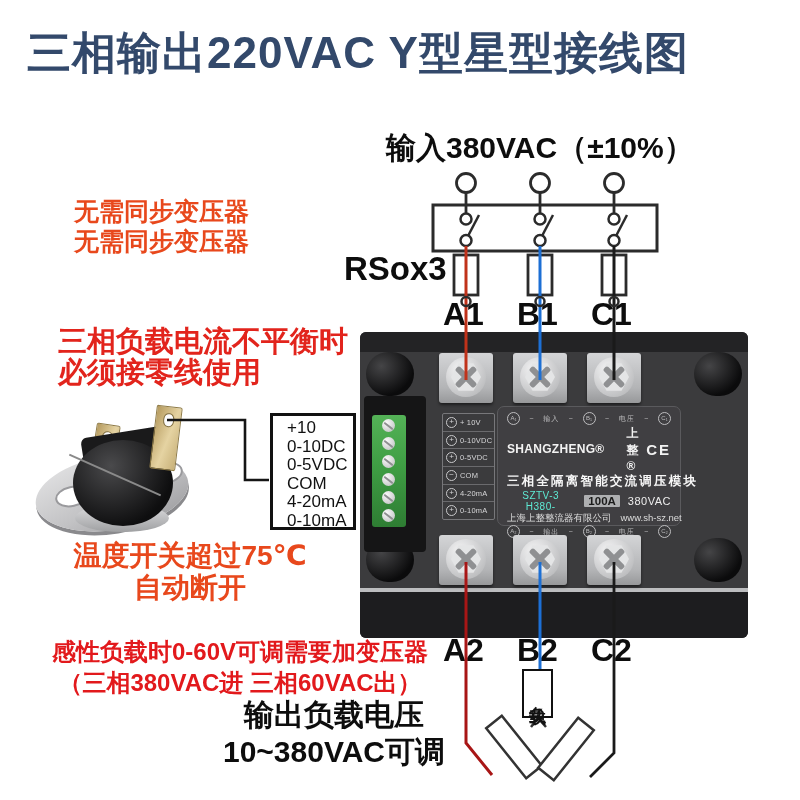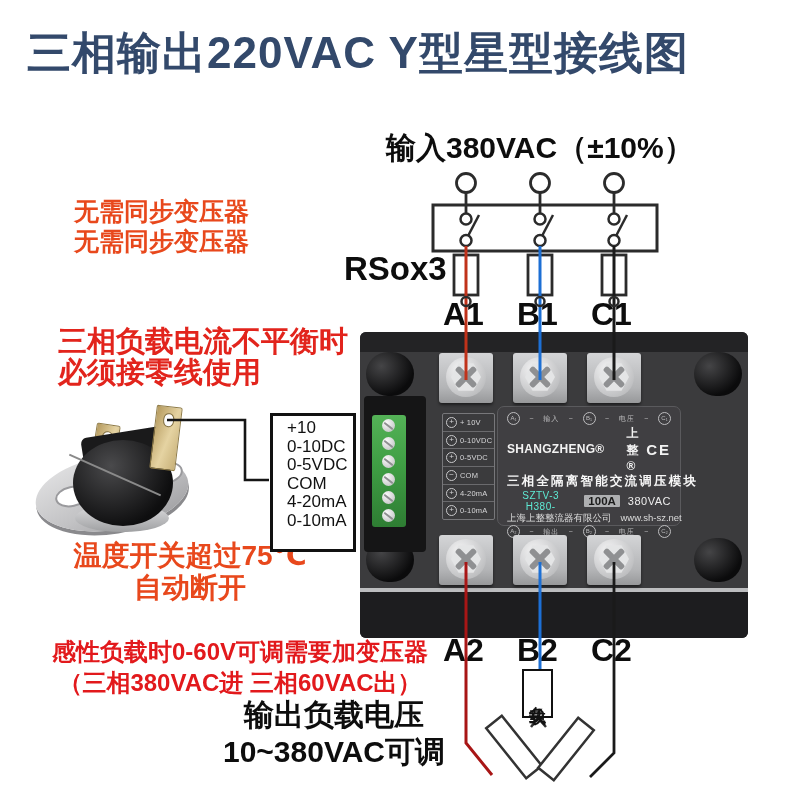--- a/index.html
+++ b/index.html
@@ -16,21 +16,21 @@
   .rsox{left:344px;top:250px;font-size:33px;font-weight:700;color:#0d0d0d;}
   .phase-label{font-size:32px;font-weight:700;color:#0d0d0d;z-index:4;}
   .temp-note{left:58px;top:540px;width:264px;text-align:center;font-size:28px;font-weight:600;
              color:#E8481C;line-height:32px;}
   .inductive-note{left:28px;top:636px;width:424px;text-align:center;font-size:24px;font-weight:700;
                   color:#E2191C;line-height:31px;}
   .output-note{left:188px;top:696px;width:292px;text-align:center;font-size:30px;font-weight:700;
                color:#0d0d0d;line-height:37px;}
 
   
-  .signal-box{left:270px;top:413px;width:86px;height:139px;background:#fff;border:3px solid #111;
+  .signal-box{left:270px;top:413px;width:86px;height:117px;background:#fff;border:3px solid #111;
               z-index:4;padding:3px 0 0 14px;box-sizing:border-box;}
   .signal-box div{font-size:17px;line-height:18.6px;font-weight:500;color:#111;white-space:nowrap;}
 
   
   .load-box{left:522px;top:669px;width:31px;height:49px;background:#fff;border:2.5px solid #111;
             z-index:6;display:flex;align-items:center;justify-content:center;box-sizing:border-box;}
   .load-box span{writing-mode:vertical-rl;font-size:17px;font-weight:700;letter-spacing:2px;color:#111;}
 
   
   .module{left:360px;top:332px;width:388px;height:306px;background:#3B3B3D;border-radius:6px;z-index:2;}

